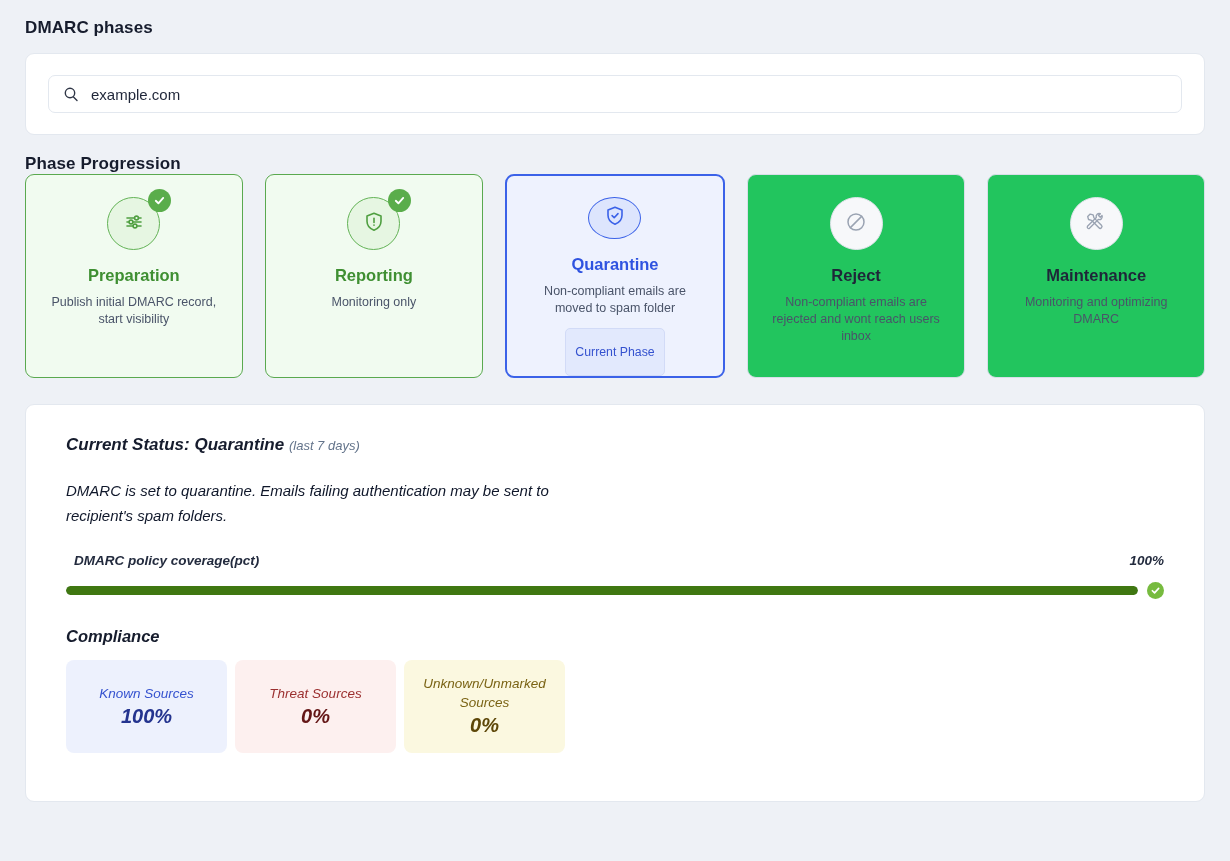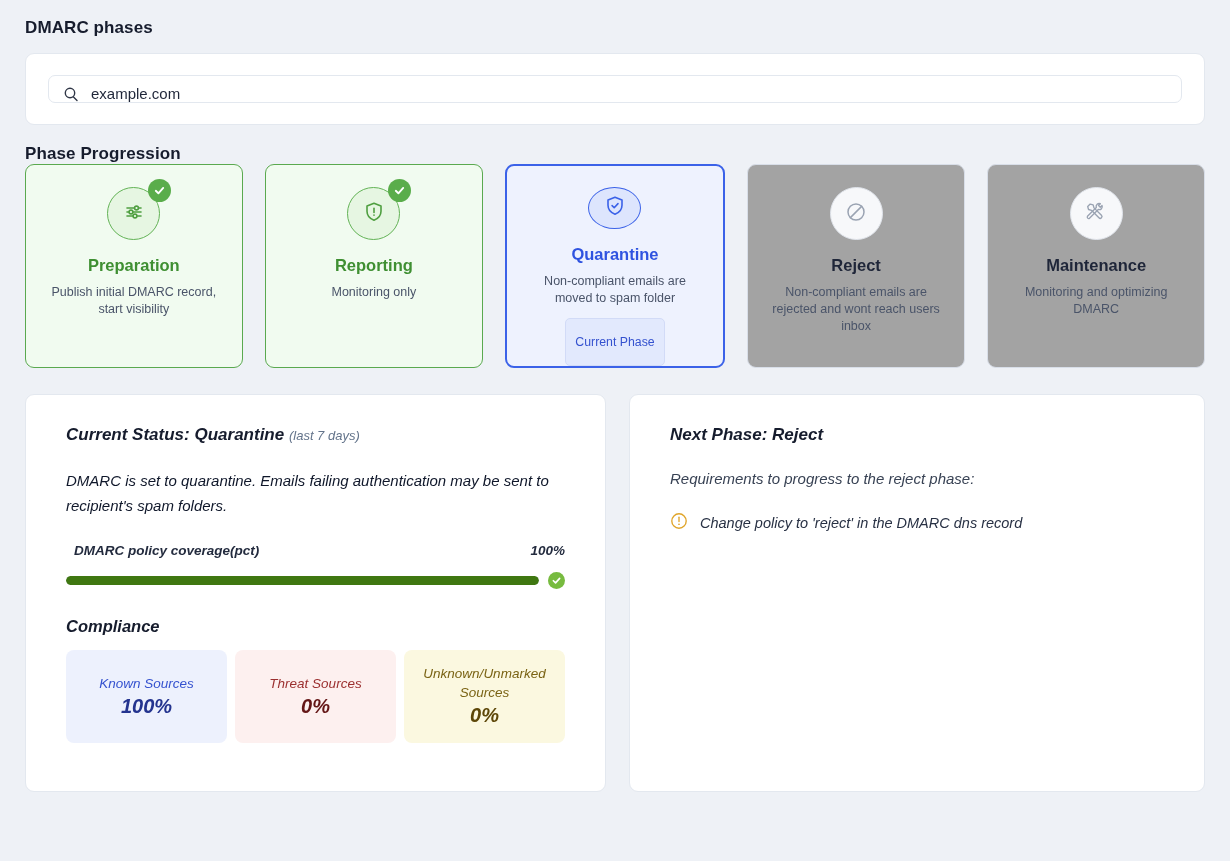--- a/index.html
+++ b/index.html
@@ -17,38 +17,38 @@
     letter-spacing: .1px;
   }
   #dmarc-heading { margin-bottom: 15px; }
 
   
   .search-card {
     background: #fff; border: 1px solid #e3e8ef; border-radius: 9px;
     padding: 21px 22px; margin-bottom: 19px;
   }
   .search-box {
-    display: flex; align-items: flex-end; gap: 12px;
-    height: 28px; border: 1px solid #e3e8ef; border-radius: 7px;
+    display: flex; align-items: center; gap: 12px;
+    height: 38px; border: 1px solid #e3e8ef; border-radius: 7px;
     padding: 0 14px; background: #fff;
   }
   .search-box svg { flex: 0 0 auto; display: block; }
   .search-input {
     border: 0; outline: 0; flex: 1 1 auto; font-size: 15px;
     color: #1f2639; font-family: "Liberation Sans", sans-serif;
     background: transparent;
   }
 
   #phase-progression-heading { margin-bottom: 0; }
 
   
   .phases { display: flex; gap: 22.5px; margin-bottom: 26px; }
   .phase-card {
     position: relative; flex: 1 1 0; height: 204px;
-    border-radius: 9px; border: 1px solid #d8dee8; background: #a3a3a3;
+    border-radius: 9px; border: 1px solid #d8dee8; background: #22c55e;
     display: flex; flex-direction: column; align-items: center;
     padding-top: 22px; text-align: center;
   }
   .phase-card.done { background: #f1fbf0; border-color: #5aa94f; }
   .phase-card.current {
     background: #eef2fe; border: 2px solid #3b62e8;
     padding-top: 21px;
   }
   .icon-ring {
     width: 53px; height: 53px; border-radius: 50%;
@@ -274,29 +274,15 @@
           <div class="tile-label">Threat Sources</div>
           <div class="tile-value">0%</div>
         </div>
         <div class="tile tile-unknown">
           <div class="tile-label">Unknown/Unmarked Sources</div>
           <div class="tile-value">0%</div>
         </div>
       </div>
     </div>
 
-    <div class="panel">
-      <div class="panel-title">Next Phase: Reject</div>
-      <div class="next-desc">Requirements to progress to the reject phase:</div>
-      <div class="req-row">
-        <span>
-          <svg width="18" height="18" viewBox="0 0 20 20" fill="none" stroke="#e0a52a" stroke-width="1.5" stroke-linecap="round">
-            <circle cx="10" cy="10" r="8"></circle>
-              <line x1="10" y1="5.8" x2="10" y2="10.6"></line>
-            <circle cx="10" cy="13.6" r=".95" fill="#e0a52a" stroke="none"></circle>
-          </svg>
-        </span>
-        <span class="req-text">Change policy to 'reject' in the DMARC dns record</span>
-      </div>
-    </div>
 
   </div>
 </div>
 
 </body></html>

